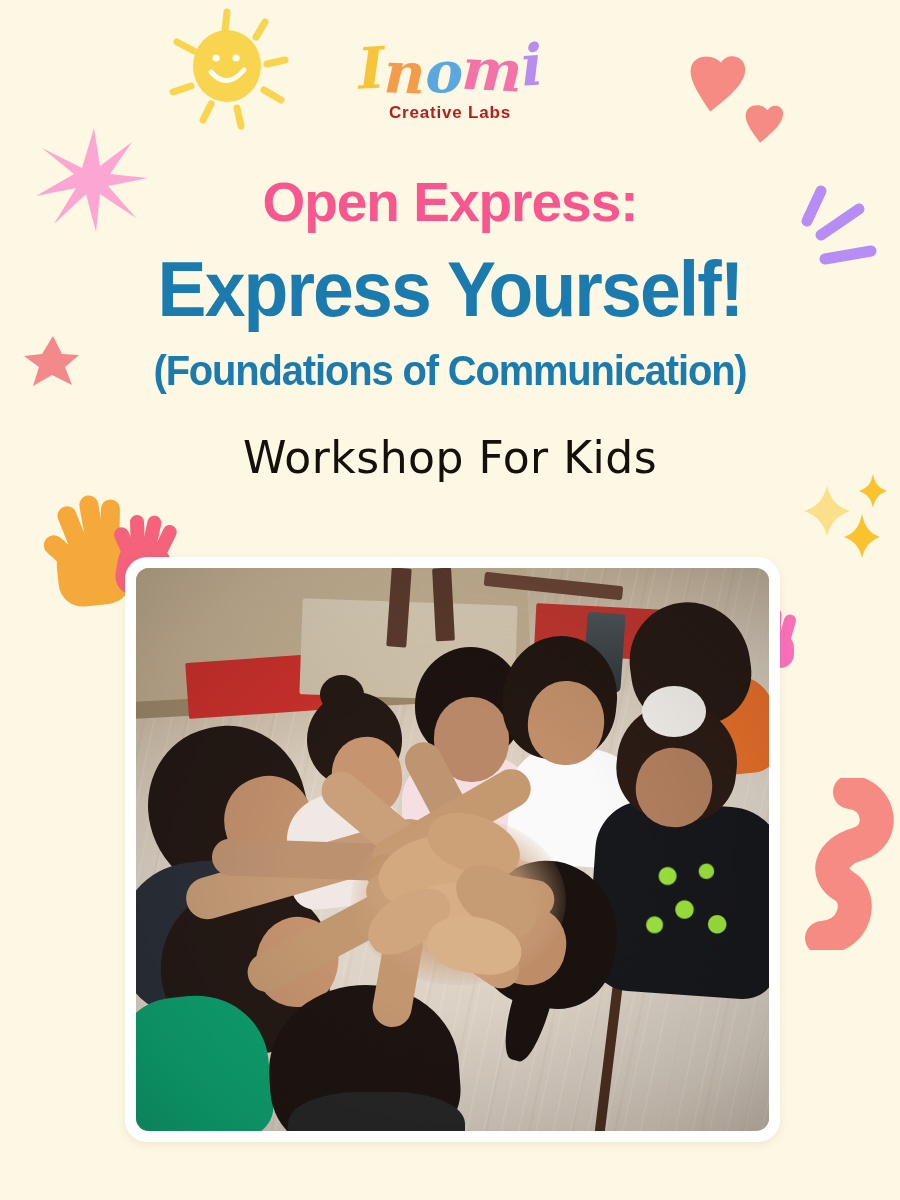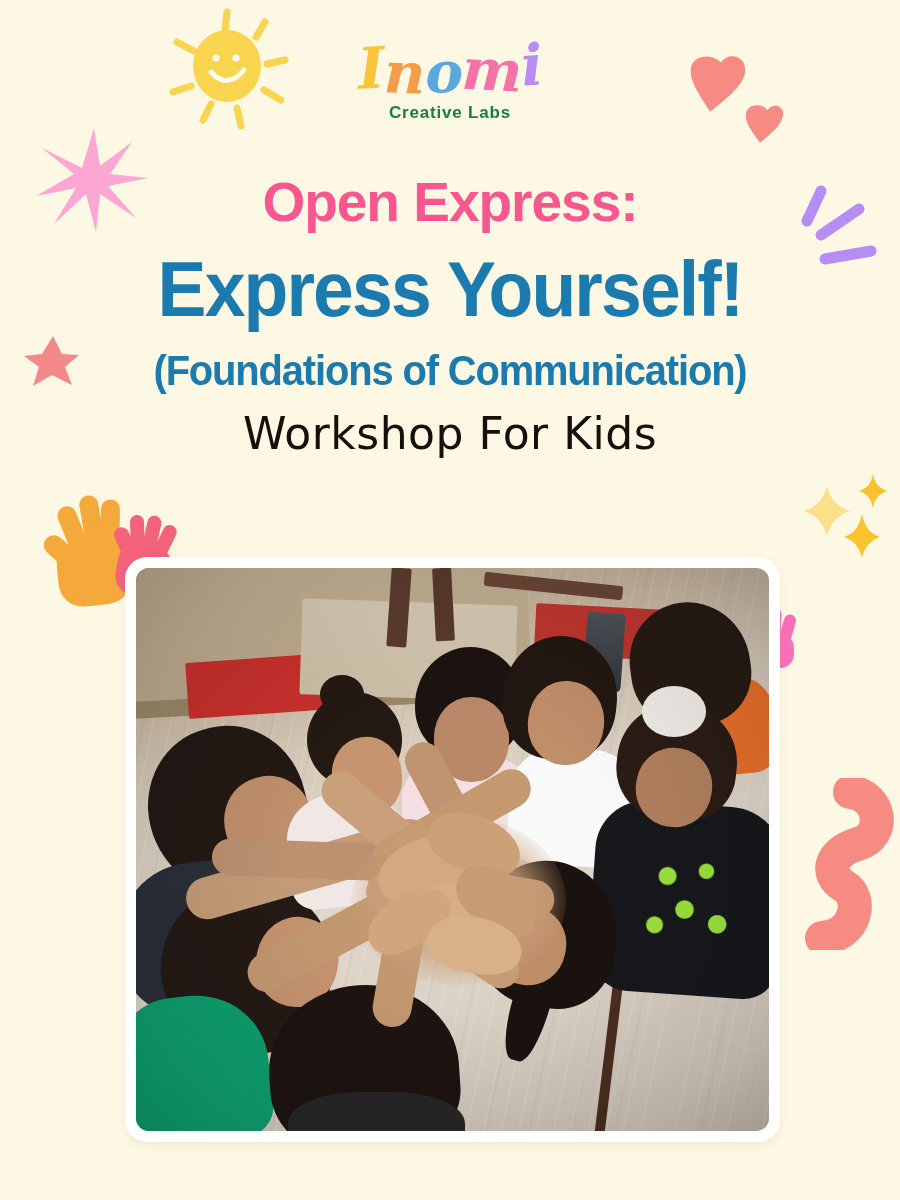--- a/index.html
+++ b/index.html
@@ -39,21 +39,21 @@
   .lg-o { color:#5BA8DE; transform:translateY(1px) rotate(-2deg); }
   .lg-m { color:#F472A8; transform:translateY(-1px) rotate(3deg); }
   .lg-i { color:#B98CF0; transform:translateY(-6px) rotate(-4deg); }
 
   .logo-sub {
     margin-top:4px;
     font-family:"Liberation Sans", sans-serif;
     font-size:17px;
     font-weight:700;
     letter-spacing:0.8px;
-    color:#15803d;
+    color:#b91c1c;
   }
 
   
   .h-kicker {
     position:absolute; left:0; top:175px; width:900px;
     text-align:center;
     font-family:"Liberation Sans", sans-serif;
     font-weight:700;
     font-size:55px;
     letter-spacing:-1px;
@@ -76,21 +76,21 @@
     text-align:center;
     font-family:"Liberation Sans", sans-serif;
     font-weight:700;
     font-size:42px;
     letter-spacing:-1.2px;
     color:#1B7BAE;
     line-height:1;
     transform:scaleX(0.95);
   }
   .h-sub {
-    position:absolute; left:0; top:410px; width:900px;
+    position:absolute; left:0; top:434px; width:900px;
     text-align:center;
     font-family:"DejaVu Sans", sans-serif;
     font-weight:400;
     font-size:44px;
     letter-spacing:0.5px;
     color:#15100A;
     line-height:1.1;
   }
 
   

